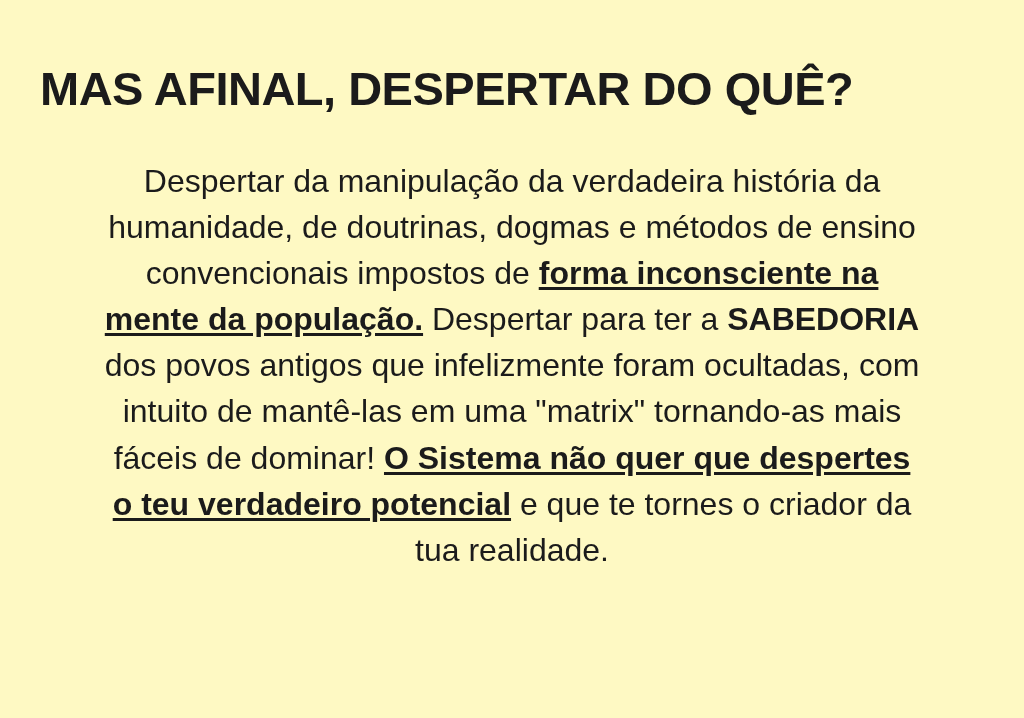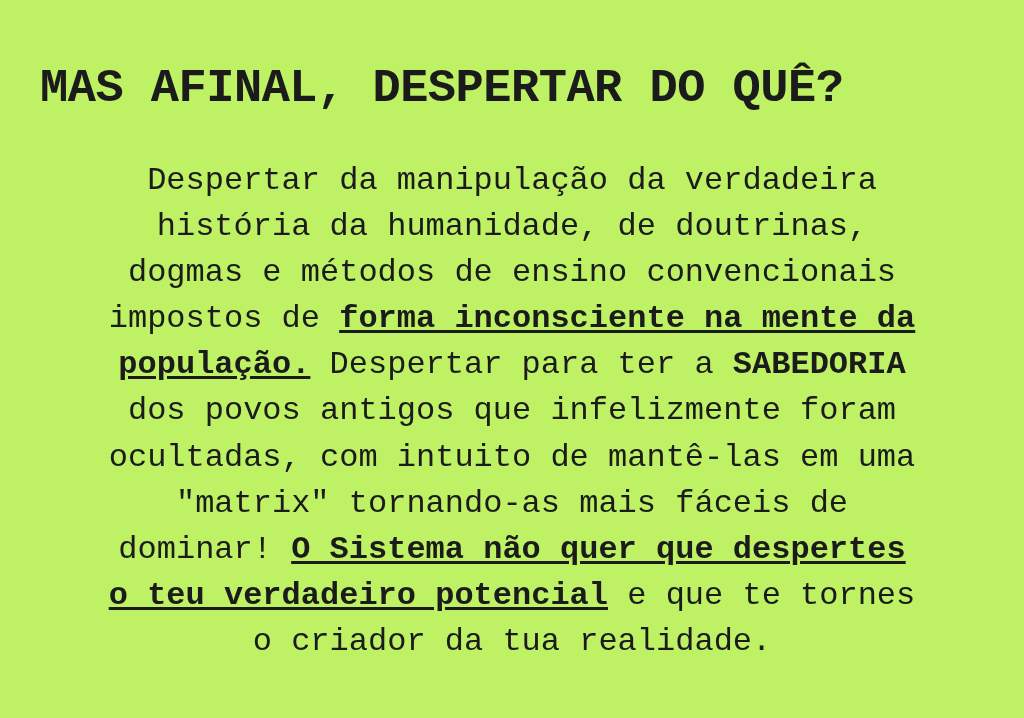--- a/index.html
+++ b/index.html
@@ -12,23 +12,22 @@
     background: #ffffff;
     font-family: "Liberation Sans", sans-serif;
     color: #1a1a1a;
     overflow: hidden;
   }
   .slide {
     width: 1024px;
     height: 718px;
     box-sizing: border-box;
     padding: 62px 40px 0 40px;
-    background: #bef264;
+    background: #fef9c3;
     position: relative;
-    font-family: Liberation Mono, monospace;
   }
   .title {
     font-size: 47px;
     font-weight: 700;
     letter-spacing: -0.5px;
     color: #1b1b1b;
     line-height: 1.15;
     margin: 0 0 42px 0;
     text-align: left;
     padding-left: 0px;

